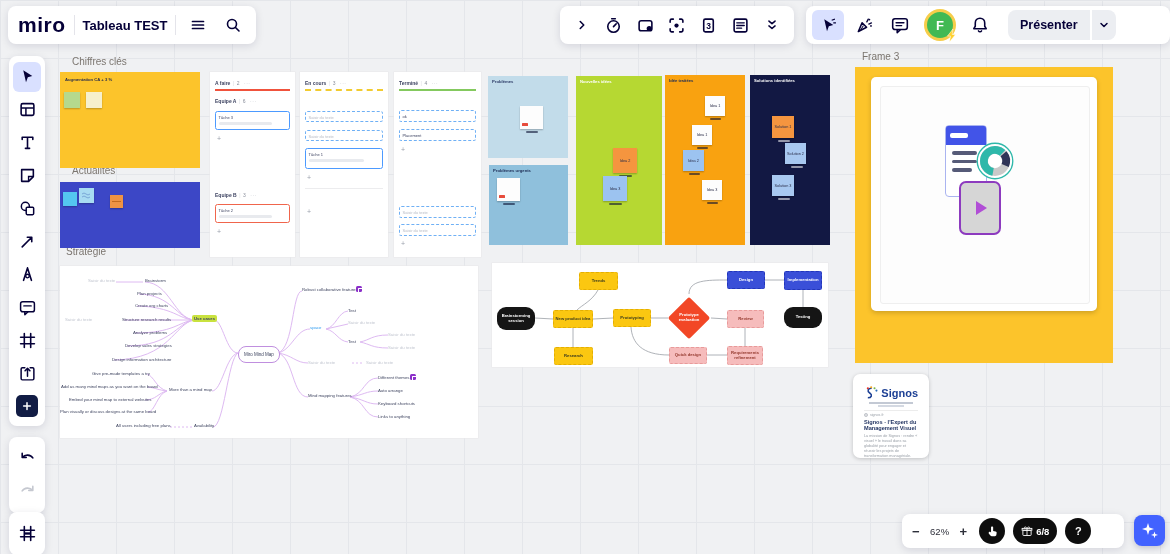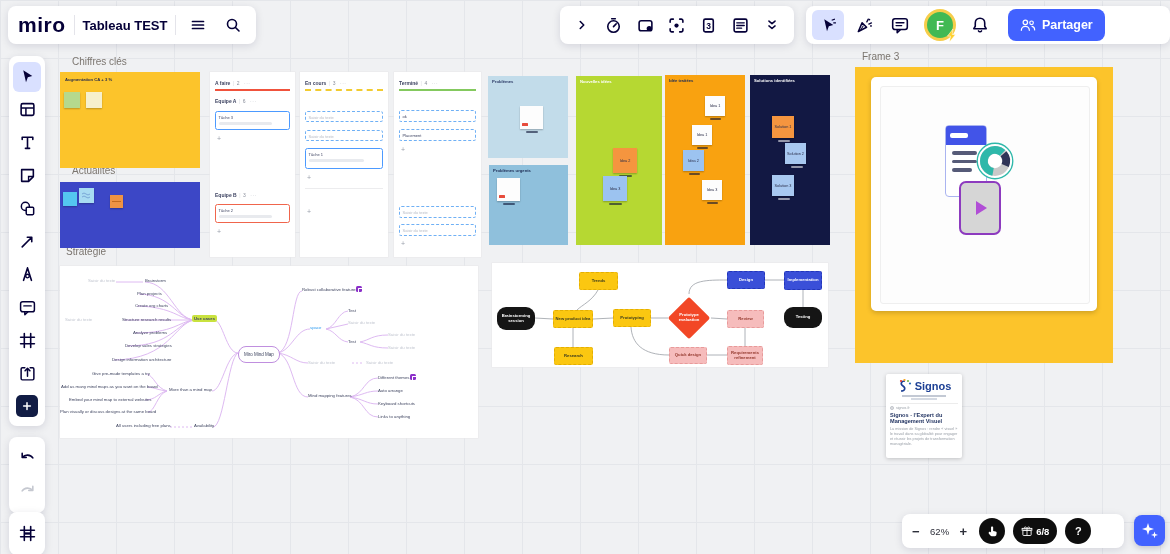--- a/index.html
+++ b/index.html
@@ -389,21 +389,21 @@
         <circle cx="18" cy="18" r="10" fill="none" stroke="#c9c9c9" stroke-width="7"></circle>
         <circle cx="18" cy="18" r="10" fill="none" stroke="#2eb8aa" stroke-width="7" stroke-dasharray="37 63" transform="rotate(100 18 18)"></circle>
         <circle cx="18" cy="18" r="10" fill="none" stroke="#303457" stroke-width="7" stroke-dasharray="11 63" transform="rotate(-40 18 18)"></circle>
       </svg>
       <div class="abs" style="left:88px;top:104px;width:38px;height:50px;background:#d6d6d6;border:2px solid #8d3bbf;border-radius:7px;z-index:2;display:flex;align-items:center;justify-content:center">
         <div style="width:0;height:0;border-left:11px solid #b14ed6;border-top:7px solid transparent;border-bottom:7px solid transparent;margin-left:3px"></div>
       </div>
     </div>
   </div>
 
-  <div class="abs" style="left:886px;top:374px;width:76px;height:84px;background:#fff;border-radius:2px;box-shadow:0 1px 4px rgba(0,0,0,.2);padding:4px;box-sizing:border-box">
+  <div class="abs" style="left:853px;top:374px;width:76px;height:84px;background:#fff;border-radius:7px;box-shadow:0 1px 4px rgba(0,0,0,.2);padding:11px;box-sizing:border-box">
     <div style="display:flex;align-items:center;gap:2px;justify-content:center;margin-top:1px">
       <svg width="16" height="14" viewBox="0 0 16 14">
         <path d="M8 2 C4 2 3 5 6 7 C9 9 8 12 4 12" stroke="#1c3f94" stroke-width="1.6" fill="none"></path>
         <circle cx="4" cy="2" r="1.1" fill="#e63329"></circle>
           <circle cx="7.5" cy="1" r="1.1" fill="#f5a623"></circle>
         <circle cx="11" cy="2" r="1.1" fill="#7ab648"></circle>
           <circle cx="13" cy="4.5" r="1.1" fill="#2b6cb8"></circle>
       </svg>
       <span style="font-weight:bold;font-size:11px;color:#1c3f94">Signos</span>
     </div>
@@ -510,28 +510,29 @@
       <svg class="bolt" width="11" height="13" viewBox="0 0 8 13">
           <path d="M5.5 0 L0 7 h3 L2 13 L8 5.5 H4.6 Z" fill="#ffd02f" stroke="#fff" stroke-width=".5"></path>
         </svg>
     </div>
     <div class="tbtn" style="width:32px;height:30px">
       <svg width="18" height="18" viewBox="0 0 16 16">
           <path d="M8 2 c2.6 0 4.2 1.9 4.2 4.3 v2.8 l1.3 2.2 h-11 l1.3-2.2 V6.3 C3.8 3.9 5.4 2 8 2 Z" stroke="#050038" stroke-width="1.4" fill="none" stroke-linejoin="round"></path>
           <path d="M6.6 13.2 a1.6 1.6 0 0 0 2.8 0" stroke="#050038" stroke-width="1.3" fill="none" stroke-linecap="round"></path>
         </svg>
     </div>
-    <div class="share">
-      <svg width="16" height="14" viewBox="0 0 18 14">
-          <circle cx="6" cy="4" r="2.5" stroke="#fff" stroke-width="1.4" fill="none"></circle>
-          <path d="M1.5 13 c0-3 2-4.5 4.5-4.5 s4.5 1.5 4.5 4.5" stroke="#fff" stroke-width="1.4" fill="none" stroke-linecap="round"></path>
-          <circle cx="13" cy="4.5" r="2" stroke="#fff" stroke-width="1.3" fill="none"></circle>
-          <path d="M13.5 8.5 c2 .3 3 1.8 3 4" stroke="#fff" stroke-width="1.3" fill="none" stroke-linecap="round"></path>
-        </svg>
-      <span>Partager</span>
+    <div style="display:flex;margin-left:8px">
+      <div class="present">
+          <span>Présenter</span>
+        </div>
+      <div class="presentchev">
+        <svg width="12" height="12" viewBox="0 0 16 16">
+            <path d="M4 6 L8 10 L12 6" stroke="#050038" stroke-width="2" fill="none" stroke-linecap="round" stroke-linejoin="round"></path>
+          </svg>
+      </div>
     </div>
   </div>
 
   <div class="lcard" style="top:56px;padding:4px 0">
     <div class="litem lsel">
       <svg width="17" height="17" viewBox="0 0 16 16">
           <path d="M4 2 L12.5 7.5 L8.3 8.6 L6.6 13.5 Z" fill="#050038"></path>
         </svg>
     </div>
     <div class="litem">

